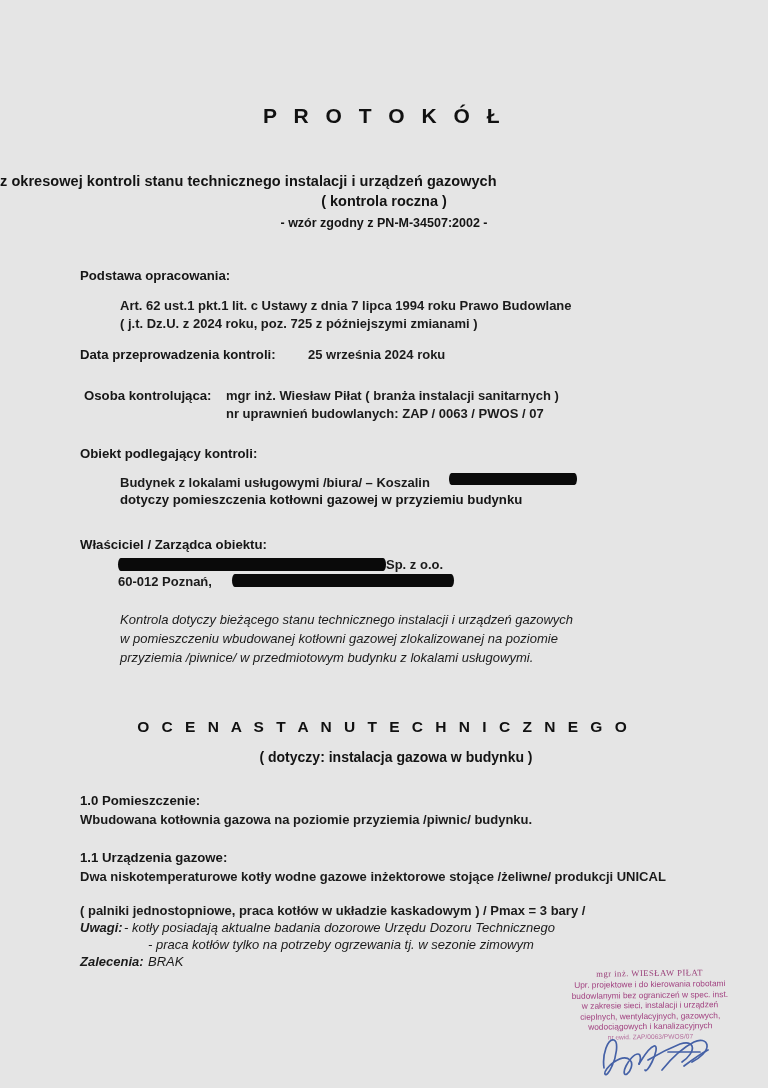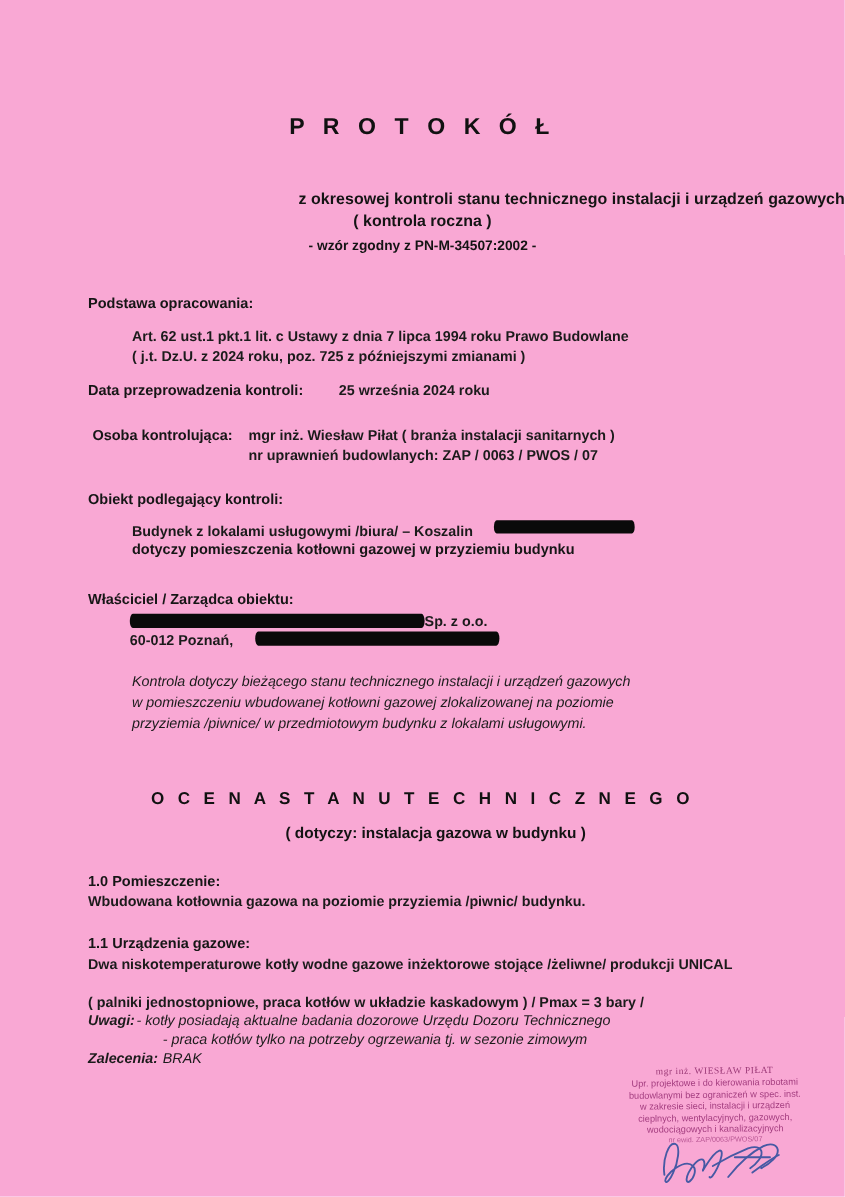--- a/index.html
+++ b/index.html
@@ -14,42 +14,42 @@
     position: relative;
     overflow: hidden;
     font-family: "Liberation Sans", sans-serif;
     color: #1a1a1a;
     -webkit-font-smoothing: antialiased;
   }
 
   .page {
     position: absolute;
     inset: 0;
-    background: #f9a8d4;
+    background: #e5e5e5;
   }
 
   
   .doc-title {
     position: absolute;
     top: 104px;
     left: 0;
     width: 768px;
     text-align: center;
     font-size: 21px;
     font-weight: bold;
     letter-spacing: 5.5px;
     color: #111;
   }
 
   .subtitle-1 {
     position: absolute;
     top: 173px;
     left: 0;
     width: 768px;
-    text-align: right;
+    text-align: left;
     font-size: 14.5px;
     font-weight: bold;
     letter-spacing: 0.05px;
     color: #141414;
   }
   .subtitle-2 {
     position: absolute;
     top: 193px;
     left: 0;
     width: 768px;

